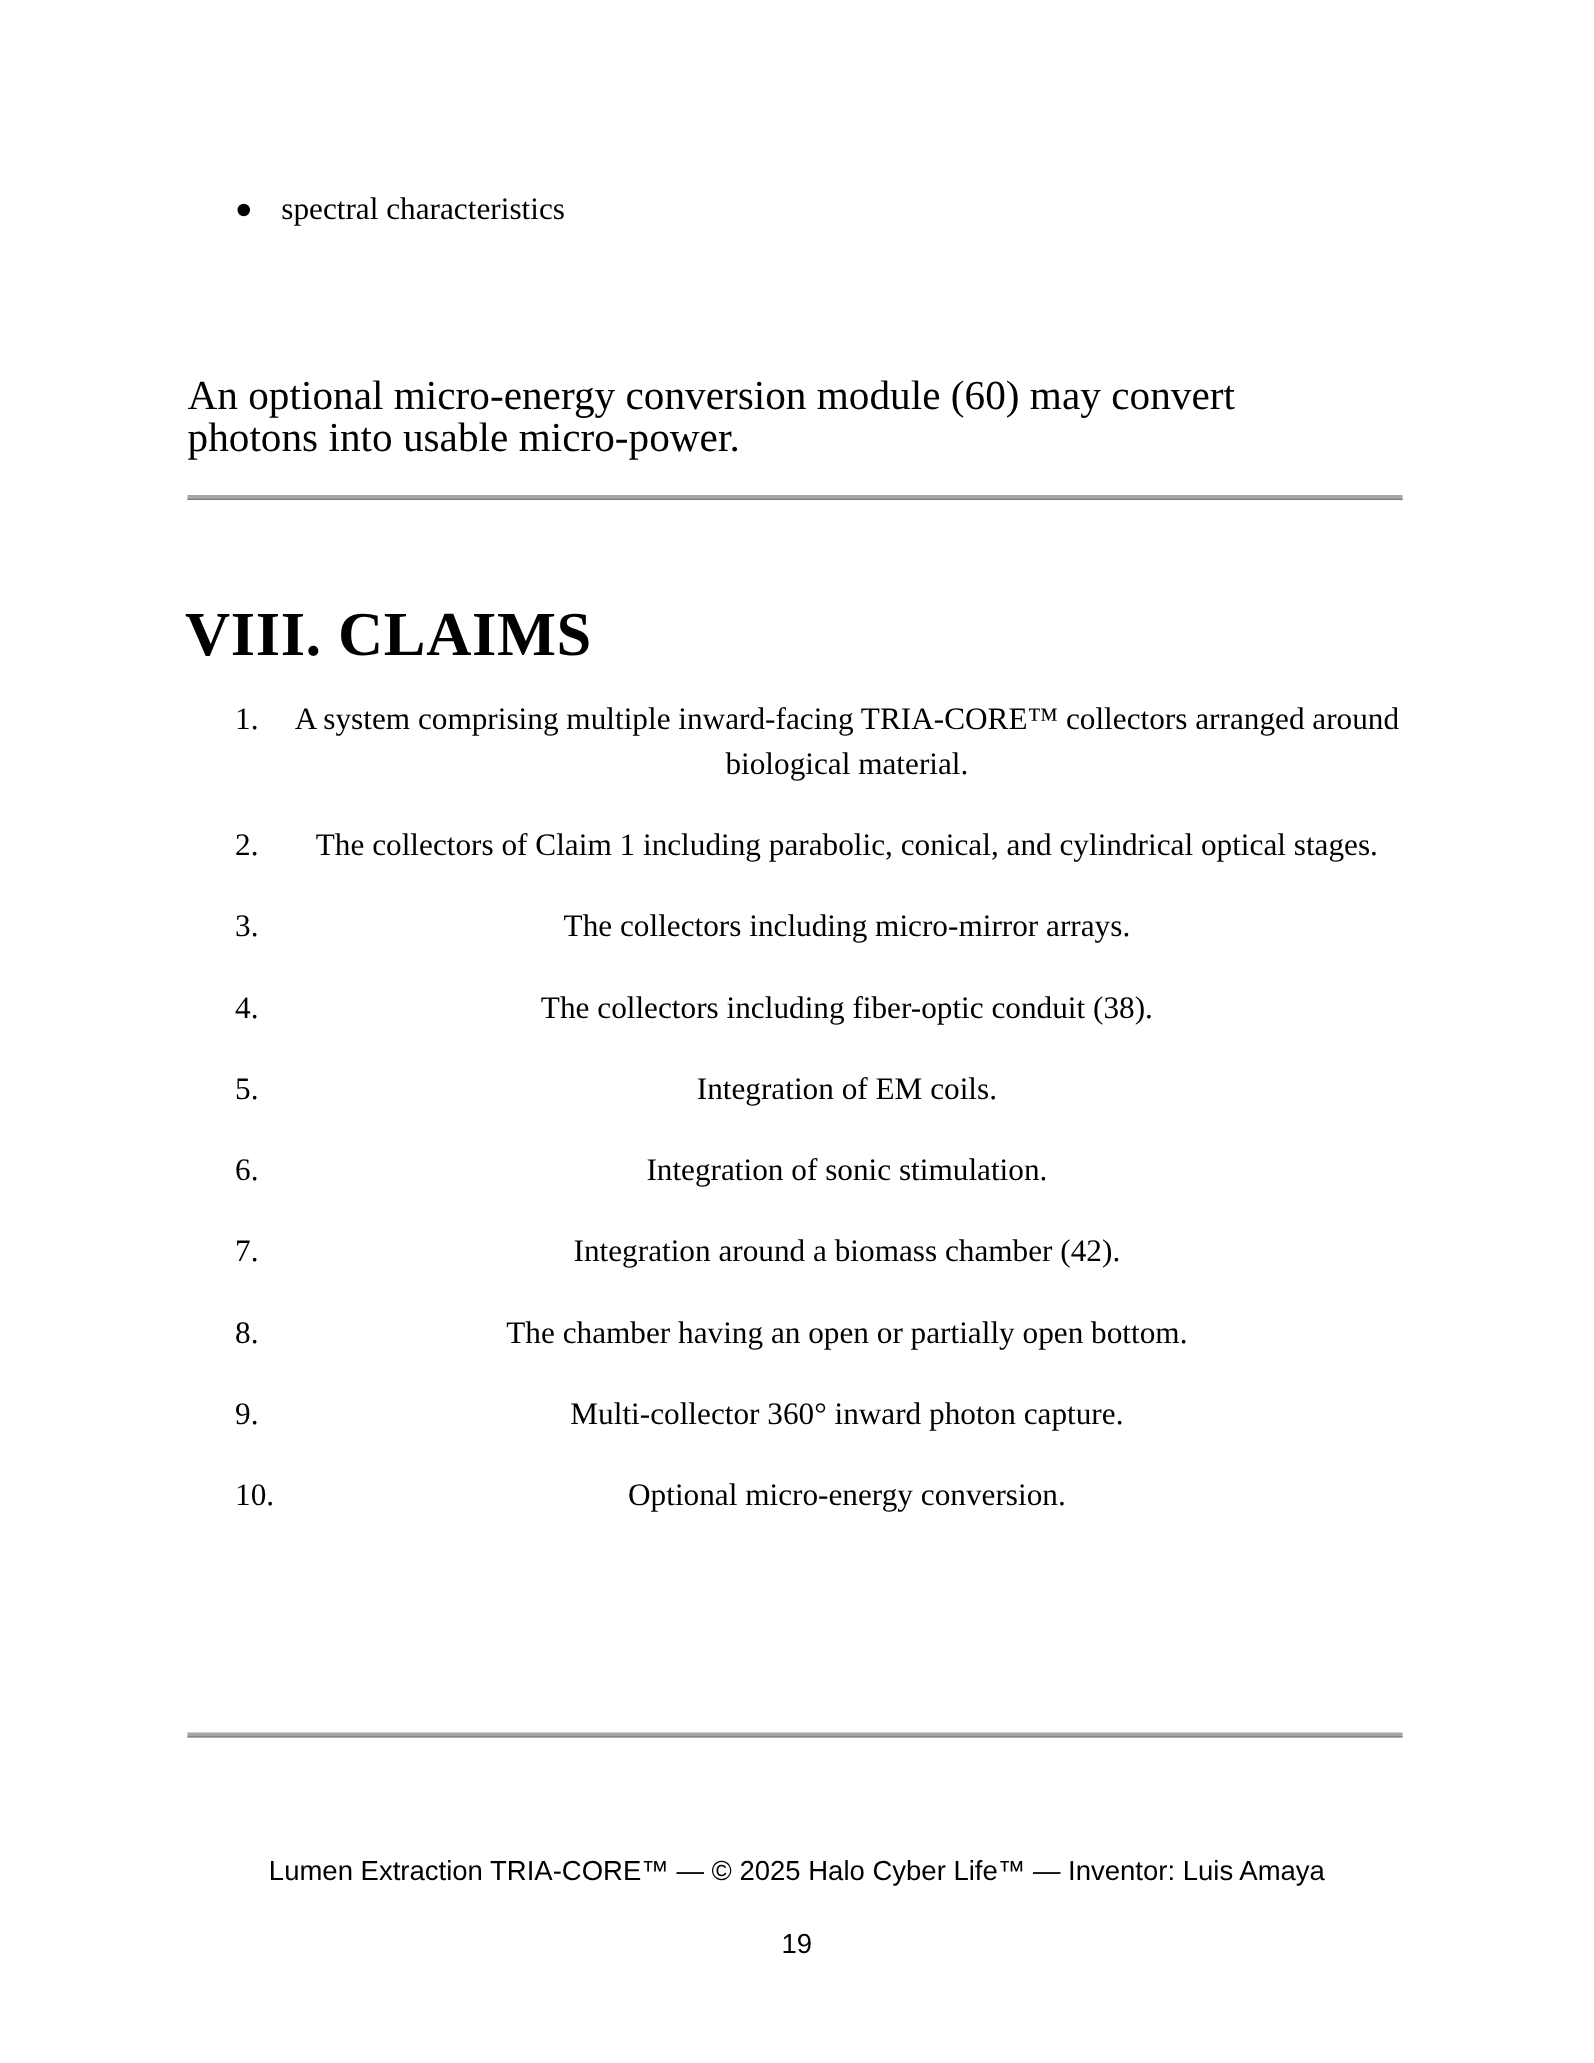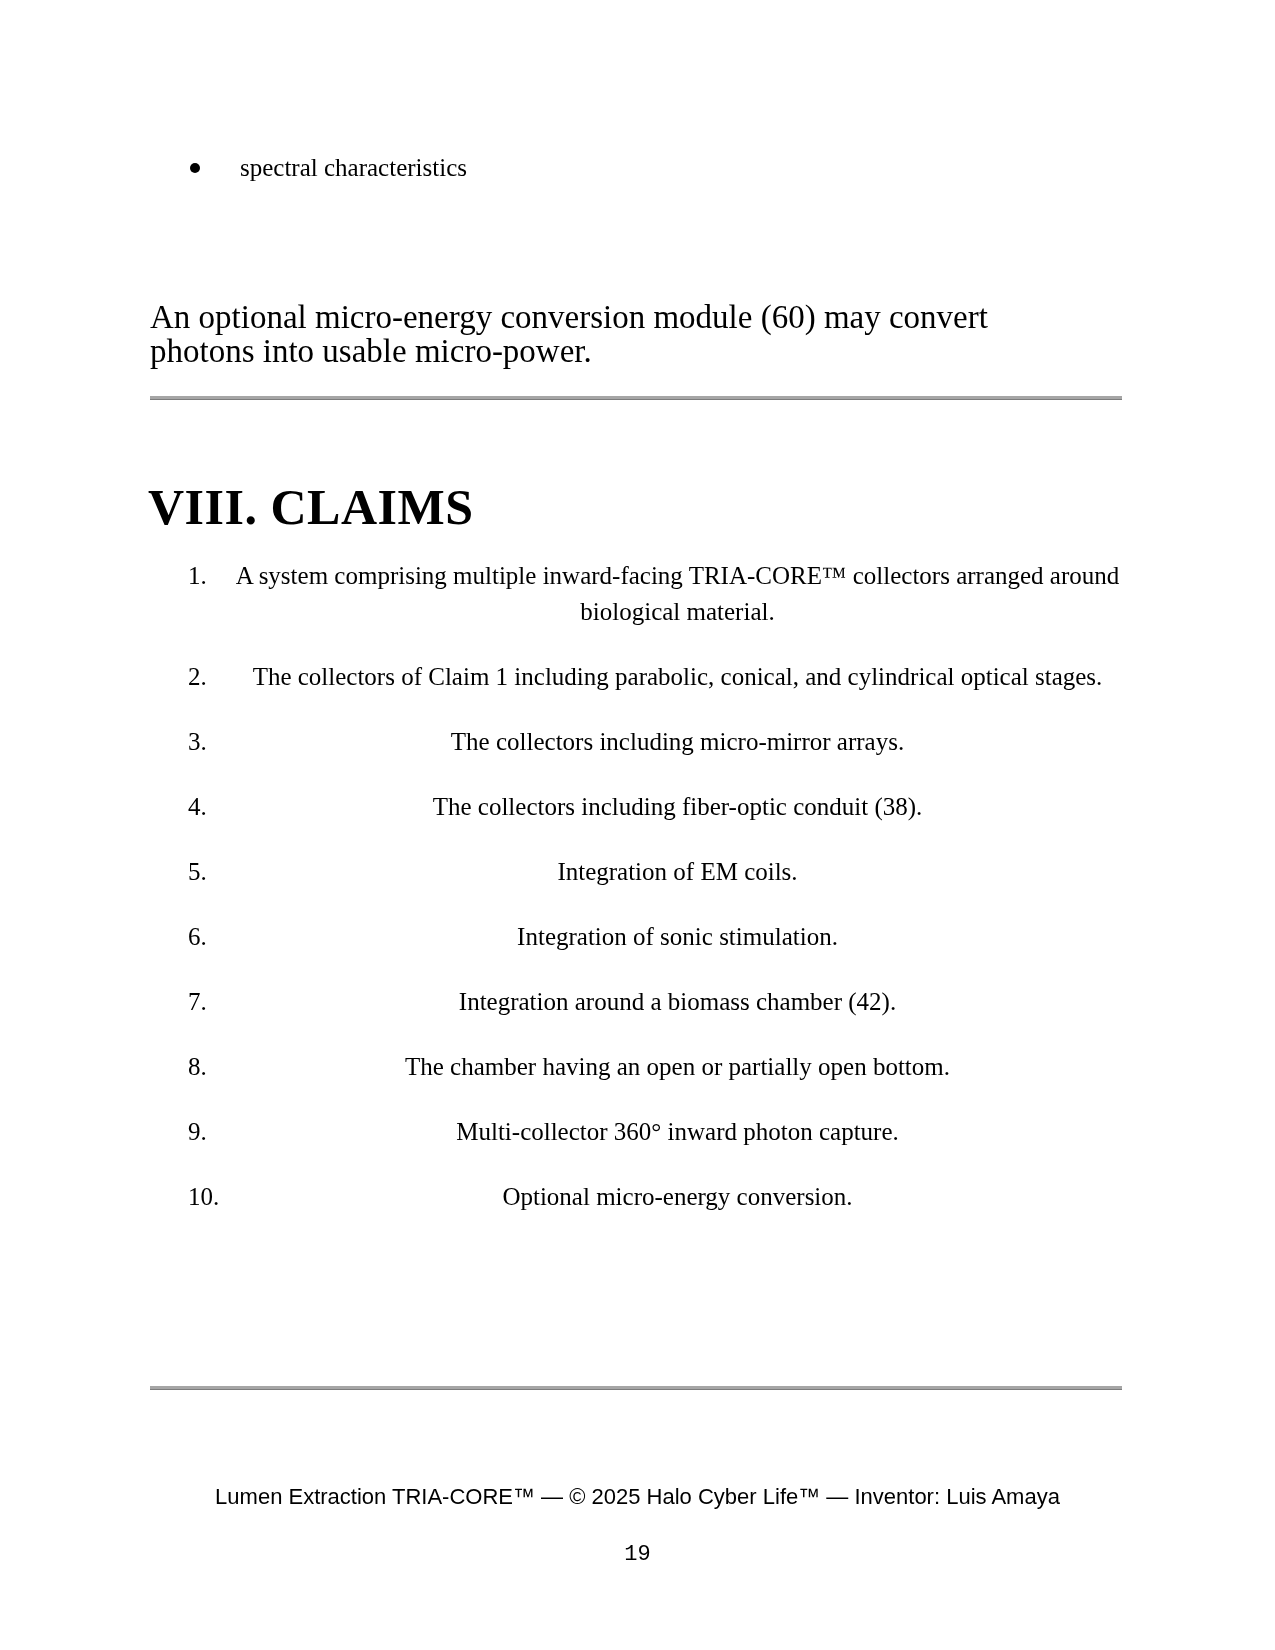--- a/index.html
+++ b/index.html
@@ -35,21 +35,21 @@
   }
   .bullet-dot {
     flex: none;
     width: 10px;
     height: 10px;
     border-radius: 50%;
     background: #000000;
     margin: 13px 0 0 40px;
   }
   .bullet-text {
-    margin-left: 40px;
+    margin-left: 25px;
   }
 
   
   .para {
     position: absolute;
     left: 150px;
     top: 300px;
     width: 920px;
     margin: 0;
     font-size: 33px;
@@ -118,21 +118,21 @@
     font-family: "Liberation Sans", "DejaVu Sans", sans-serif;
     font-size: 22px;
     line-height: 26px;
   }
   .pagenum {
     position: absolute;
     left: 0;
     top: 1542px;
     width: 1275px;
     text-align: center;
-    font-family: Liberation Mono, monospace;
+    font-family: Liberation Sans, sans-serif;
     font-size: 22px;
     line-height: 26px;
   }
 </style>
 </head>
 <body>
 
 <div class="page">
 
   <ul class="bullet-list">

